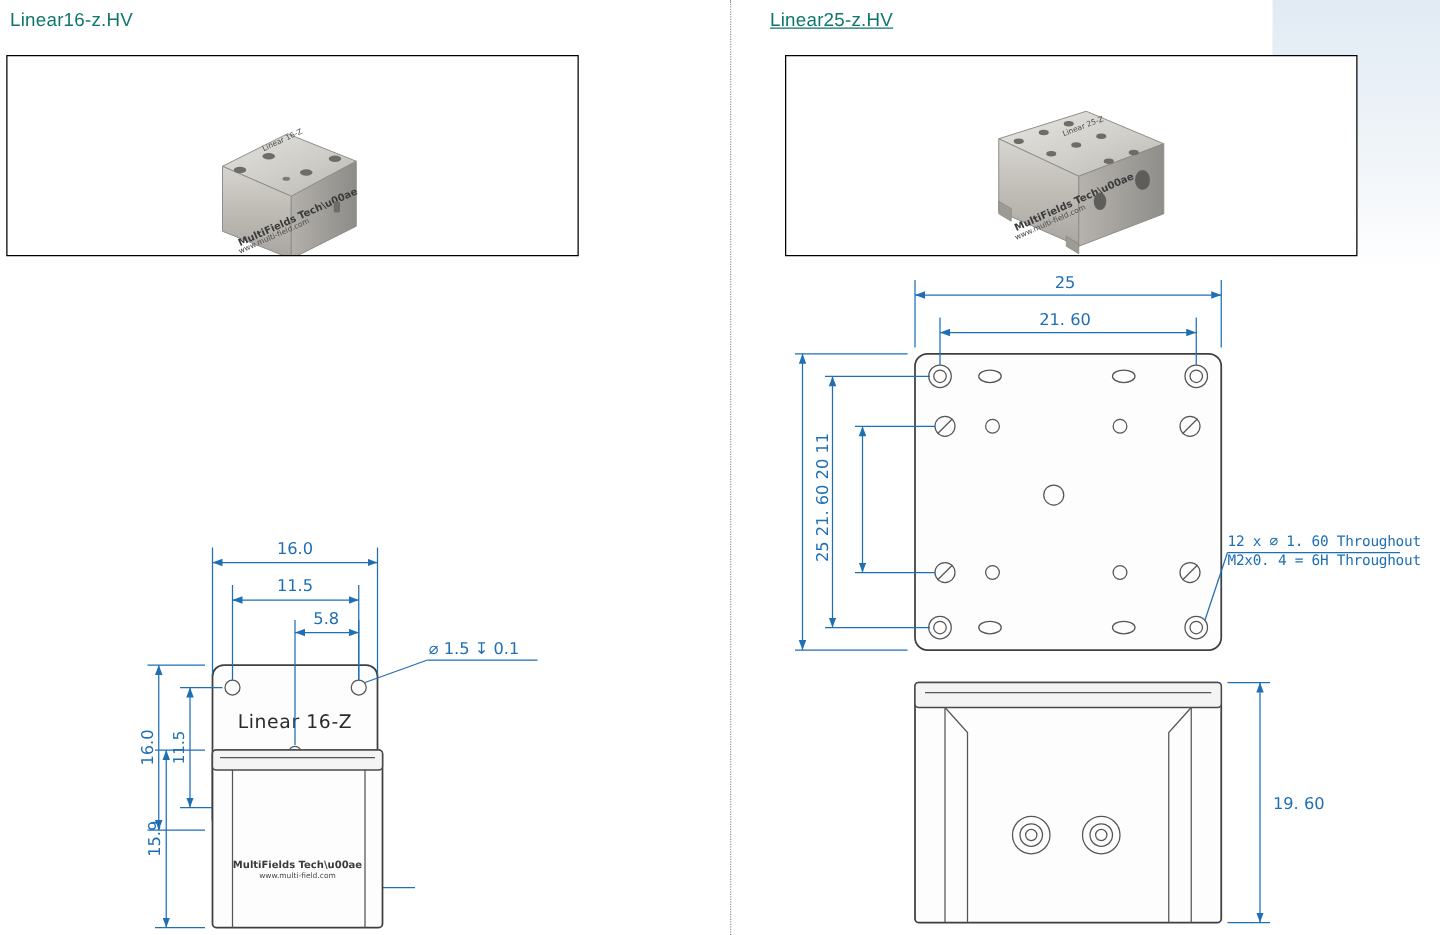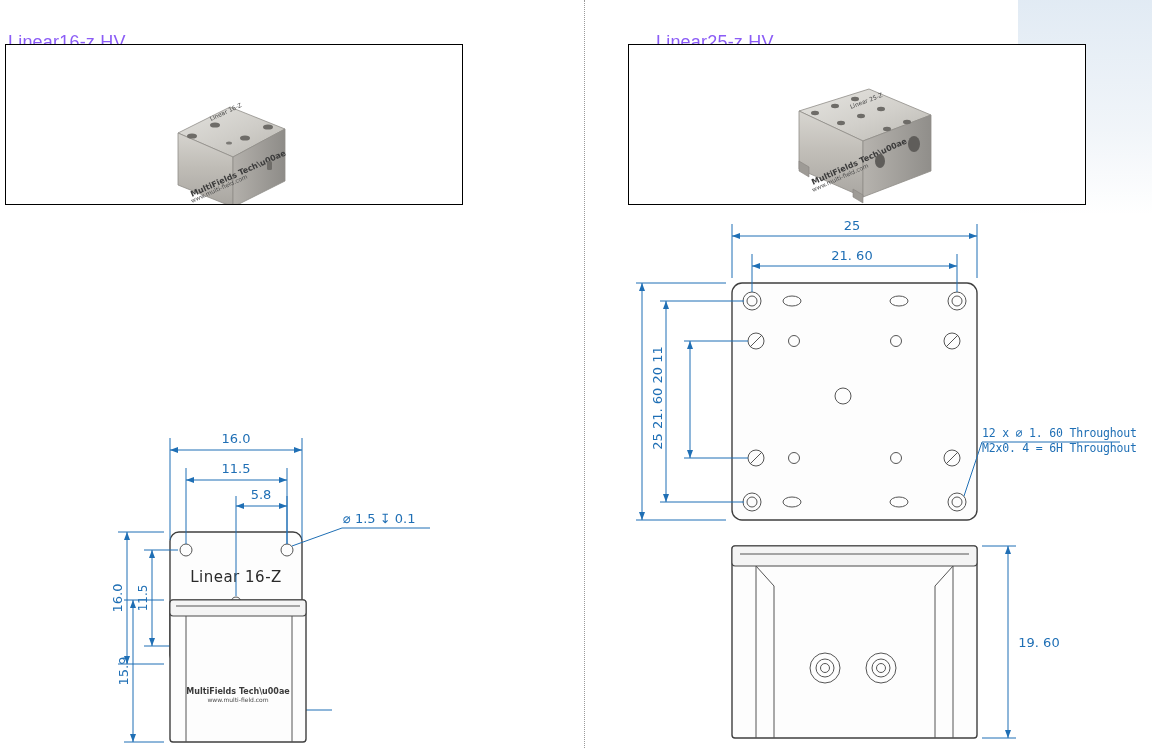--- a/index.html
+++ b/index.html
@@ -22,25 +22,24 @@
   .divider {
     position: absolute;
     left: 584px;
     top: 0;
     width: 0;
     height: 748px;
     border-left: 1px dotted #9a9a9a;
   }
   .panel-title {
     position: absolute;
-    font-size: 18px;
-    color: #8b5cf6;
+    font-size: 15px;
+    color: #0f766e;
     letter-spacing: 0.2px;
     white-space: nowrap;
-    margin-top: 24px;
   }
   .photo-frame {
     position: absolute;
     border: 1px solid #000;
     background: #fff;
     overflow: hidden;
   }
   .blue-wash {
     position: absolute;
     background: linear-gradient(180deg, #dce7f2 0%, #eef3f8 60%, #ffffff 100%);
@@ -216,21 +215,21 @@
     <line class="part-thin" x1="176" y1="18" x2="300" y2="18"></line>
     <text class="brandtxt" x="238" y="106" text-anchor="middle">MultiFields Tech\u00ae</text>
     <text class="brandsub" x="238" y="114" text-anchor="middle">www.multi-field.com</text>
 
     <line class="ln" x1="164" y1="12" x2="124" y2="12"></line>
     <line class="ln" x1="164" y1="154" x2="124" y2="154"></line>
     <line class="ln" x1="133" y1="12" x2="133" y2="154" marker-start="url(#arrL2s)" marker-end="url(#arrL2)"></line>
     <text class="dim-text" x="128" y="83" text-anchor="middle" transform="rotate(-90 128 83)">15.9</text>
   </svg>
 
-  <div class="panel-title" style="left:656px; top:8px;">Linear25-z.HV</div>
+  <div class="panel-title" style="left:616px; top:8px;text-decoration:underline;">Linear25-z.HV</div>
 
   <div class="photo-frame" style="left:628px; top:44px; width:456px; height:159px;">
     <svg width="456" height="159" viewBox="0 0 456 159">
       <defs>
         <linearGradient id="mTopR" x1="0" y1="0" x2="1" y2="1">
           <stop offset="0%" stop-color="#e6e5e1"></stop>
           <stop offset="55%" stop-color="#d2d0cb"></stop>
           <stop offset="100%" stop-color="#bbb9b3"></stop>
         </linearGradient>
         <linearGradient id="mFrontR" x1="0" y1="0" x2="0" y2="1">

